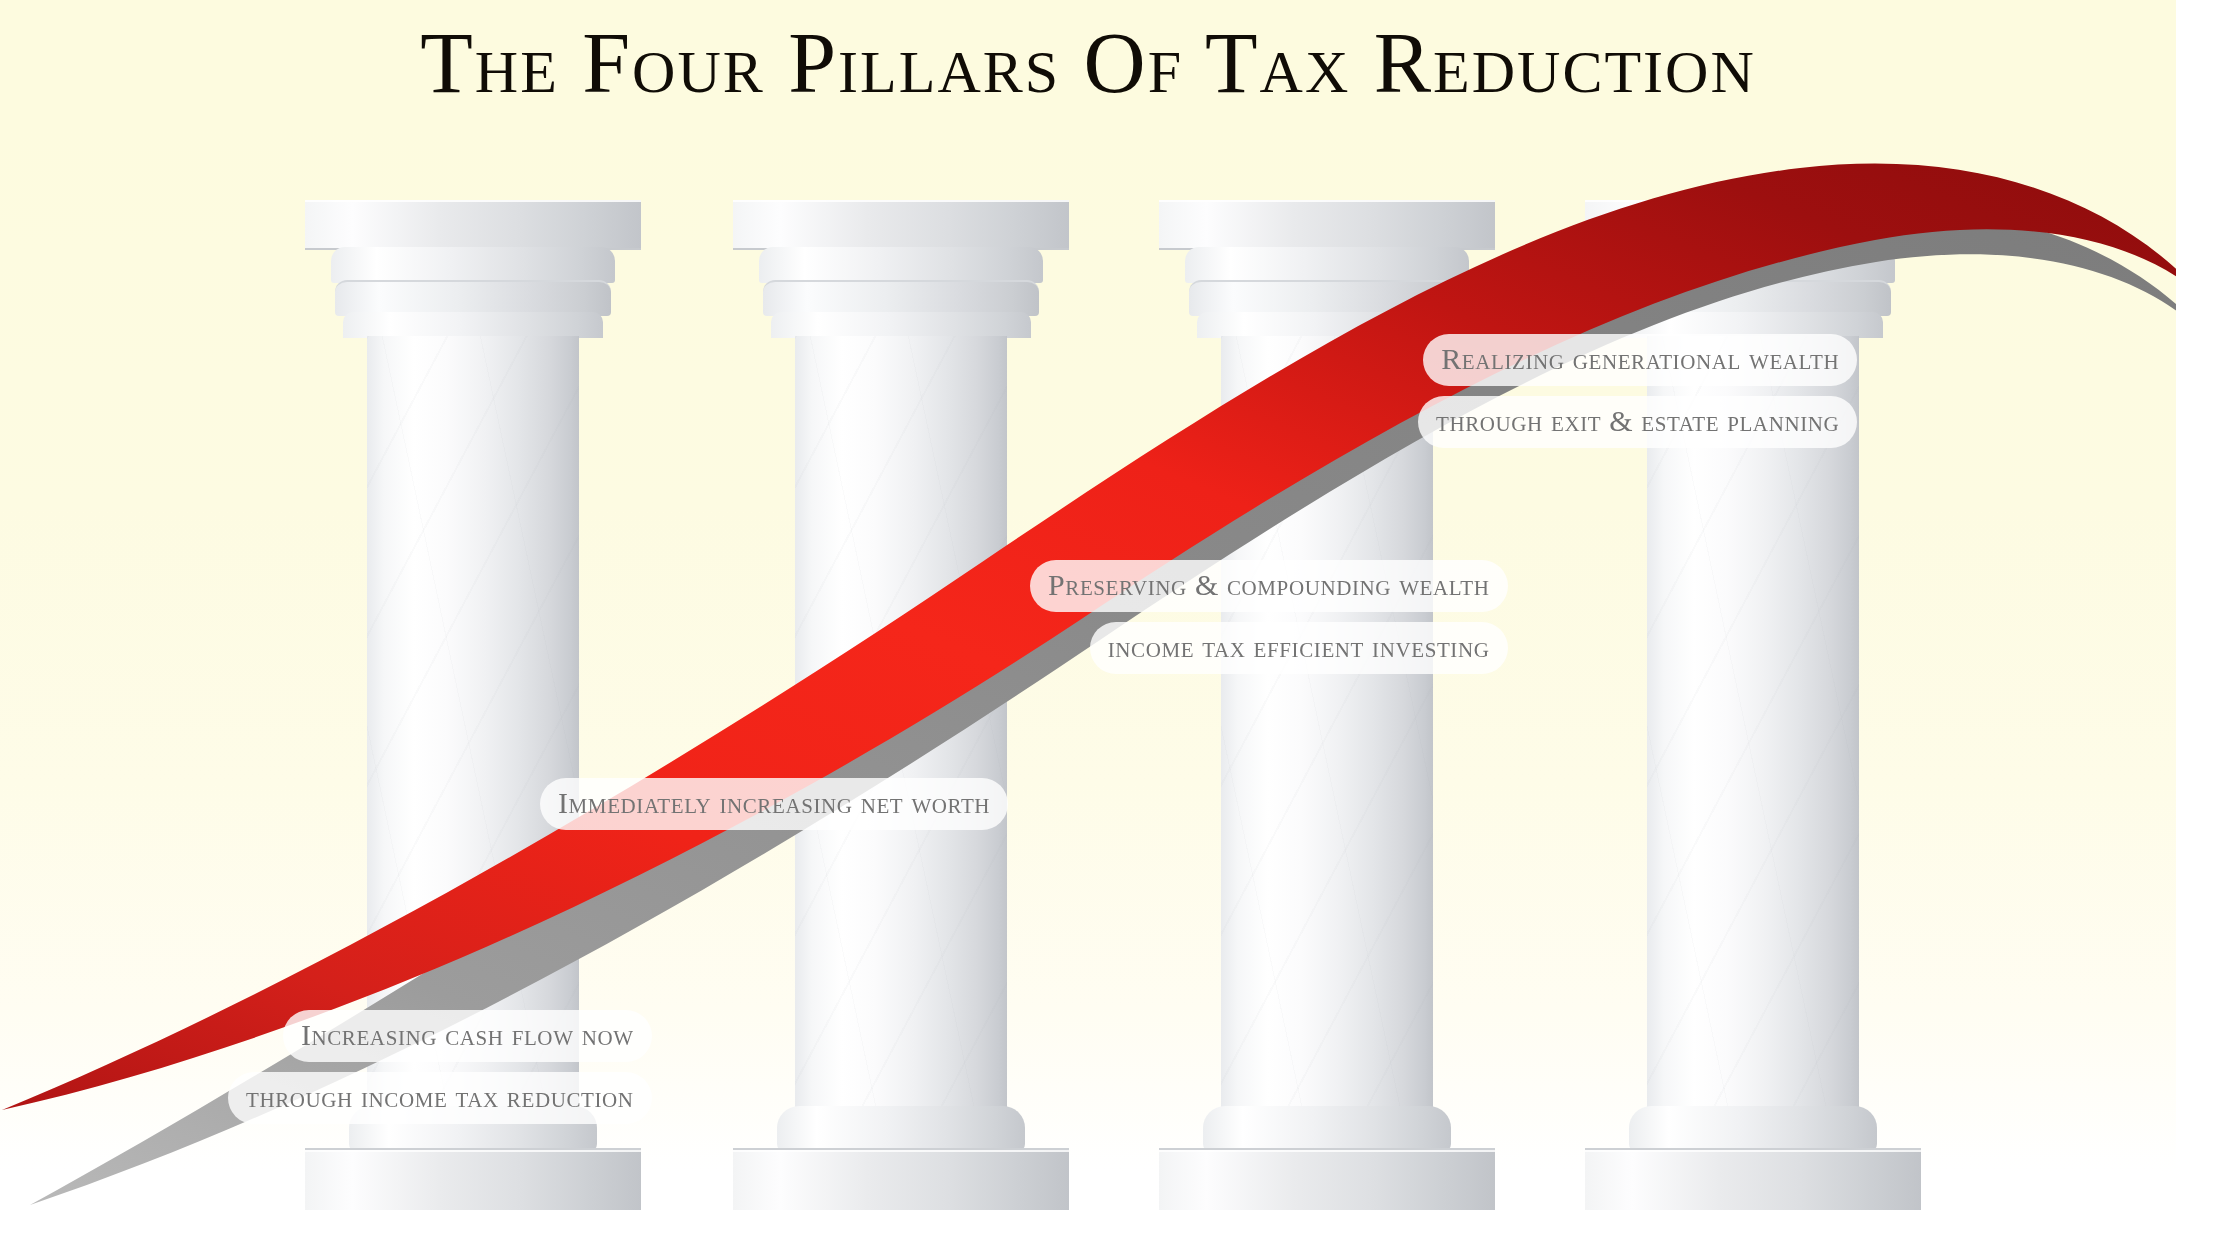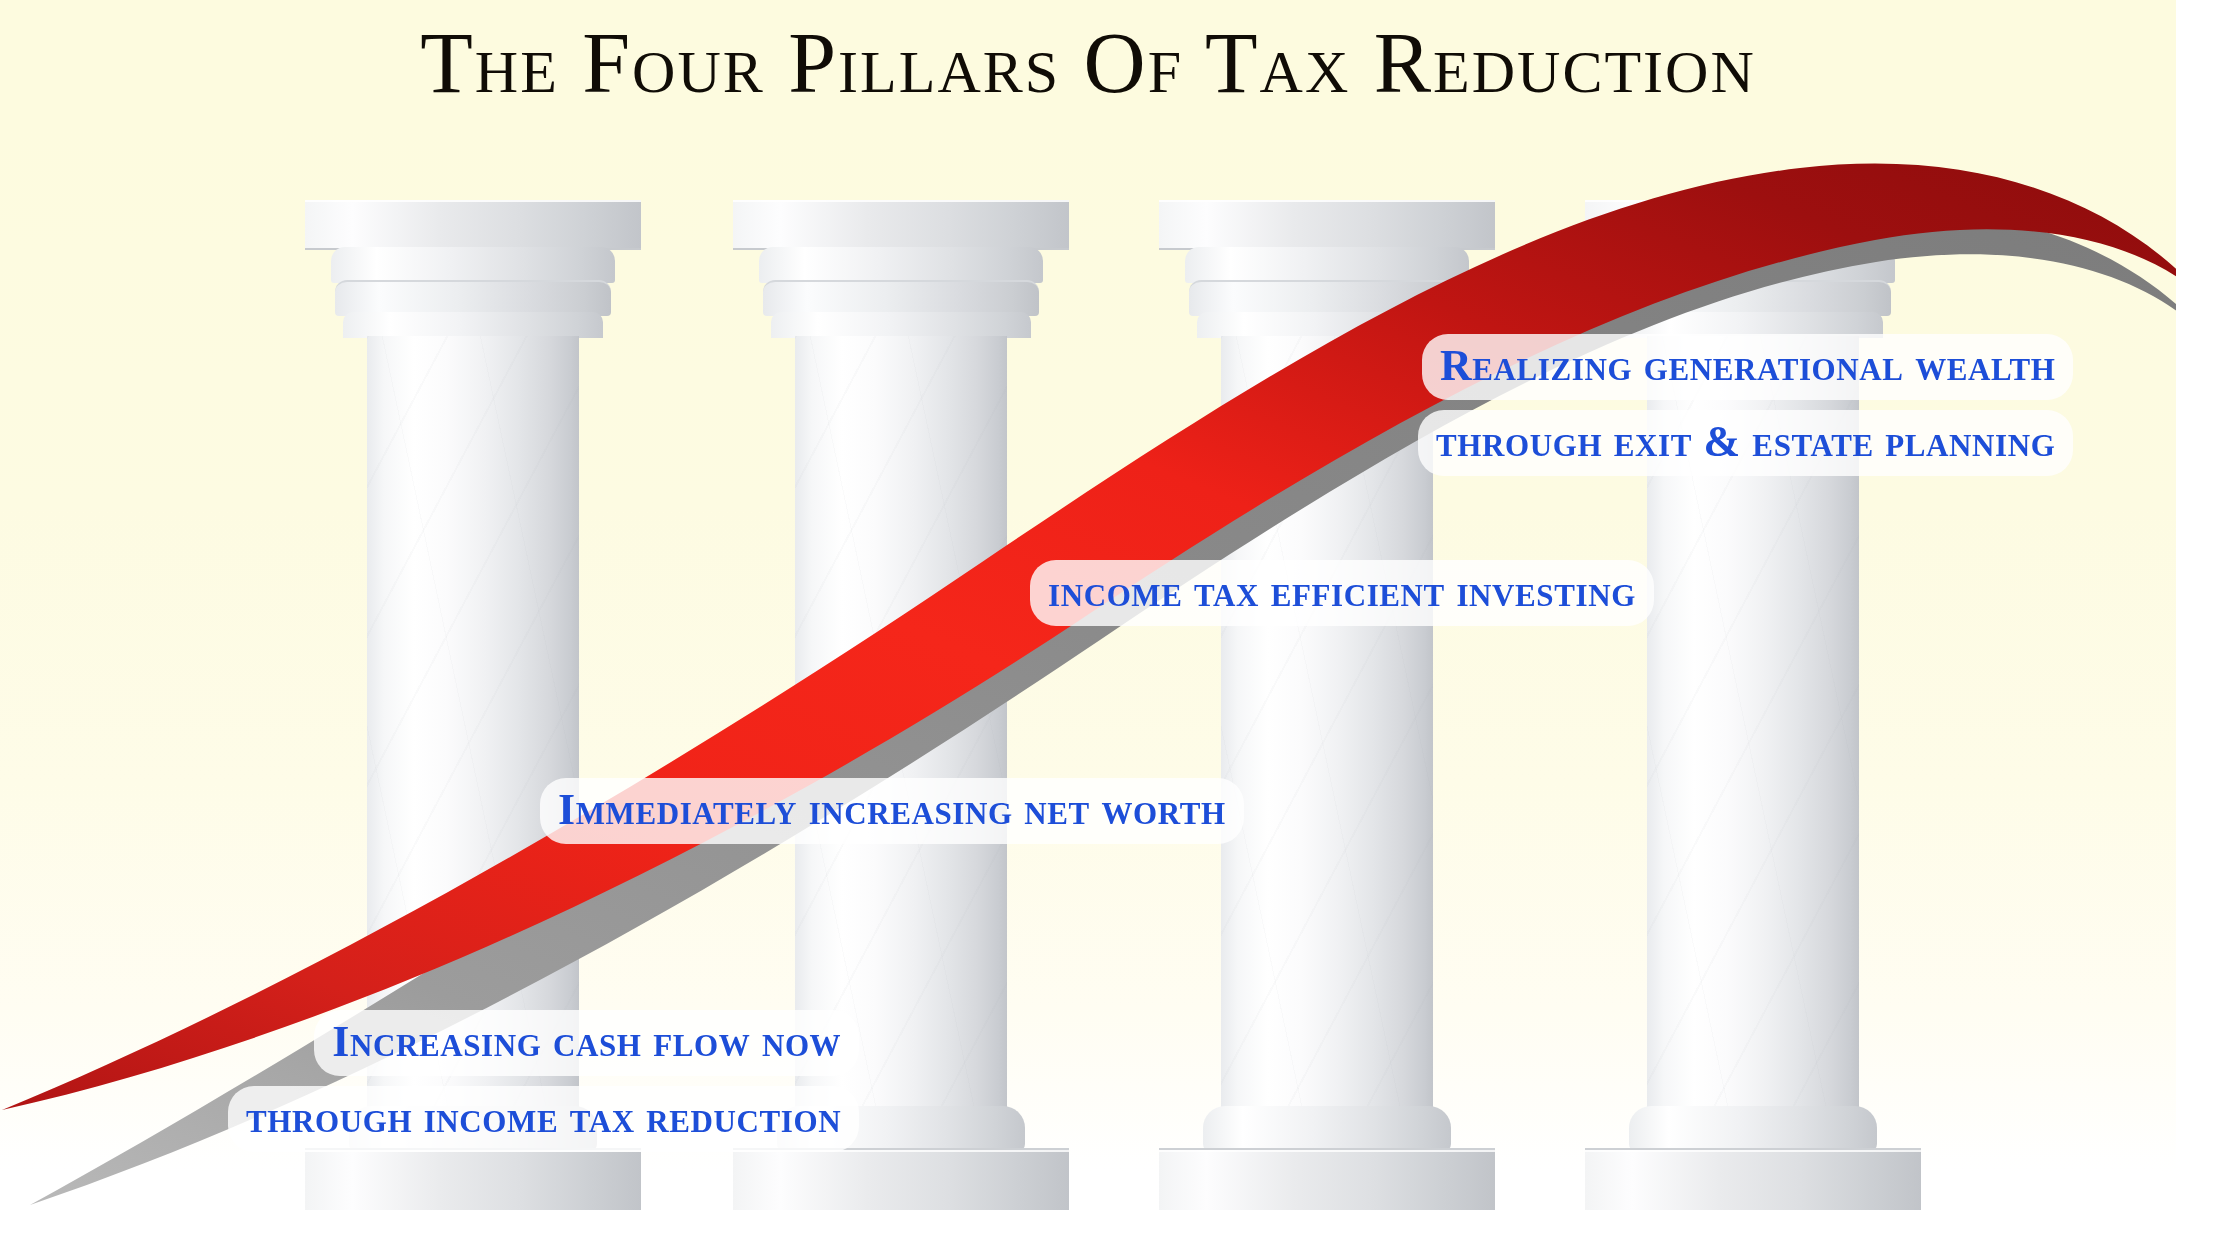--- a/index.html
+++ b/index.html
@@ -132,29 +132,28 @@
 
   
   .label {
     position: absolute;
     display: flex;
     flex-direction: column;
     align-items: flex-end;
   }
   .label .line {
     background: rgba(255,255,255,.80);
-    color: #1d4ed8;
+    color: #737373;
     font-variant: small-caps;
-    font-size: 44px;
+    font-size: 30px;
     line-height: 1.0;
     padding: 10px 18px 12px 18px;
     border-radius: 26px;
     white-space: nowrap;
     letter-spacing: .6px;
-    font-weight: bold;
   }
   .label .line + .line { margin-top: 10px; }
 
   #label-1 { left: 228px;  top: 1010px; justify-content: flex-end; }
   #label-2 { left: 540px;  top: 778px;  }
   #label-3 { left: 1030px; top: 560px;  }
   #label-4 { left: 1418px; top: 334px;  }
 </style>
 </head>
 <body>
@@ -245,20 +244,21 @@
   <div class="label" id="label-1">
     <div class="line">Increasing cash flow now</div>
     <div class="line">through income tax reduction</div>
   </div>
 
   <div class="label" id="label-2">
     <div class="line">Immediately increasing net worth</div>
   </div>
 
   <div class="label" id="label-3">
+    <div class="line">Preserving &amp; compounding wealth</div>
     <div class="line">income tax efficient investing</div>
   </div>
 
   <div class="label" id="label-4">
     <div class="line">Realizing generational wealth</div>
     <div class="line">through exit &amp; estate planning</div>
   </div>
 
 </div>
 

